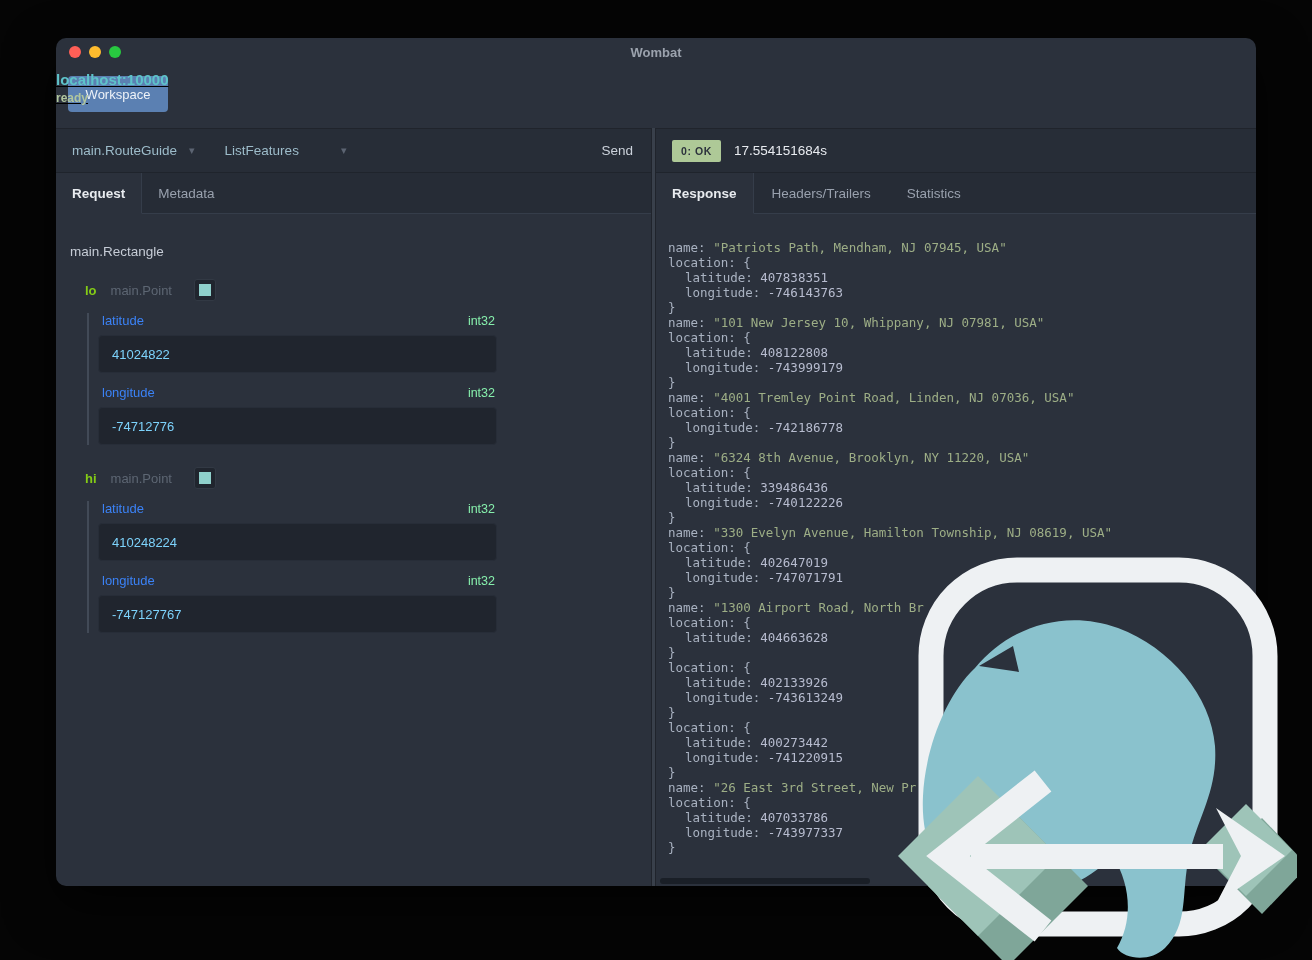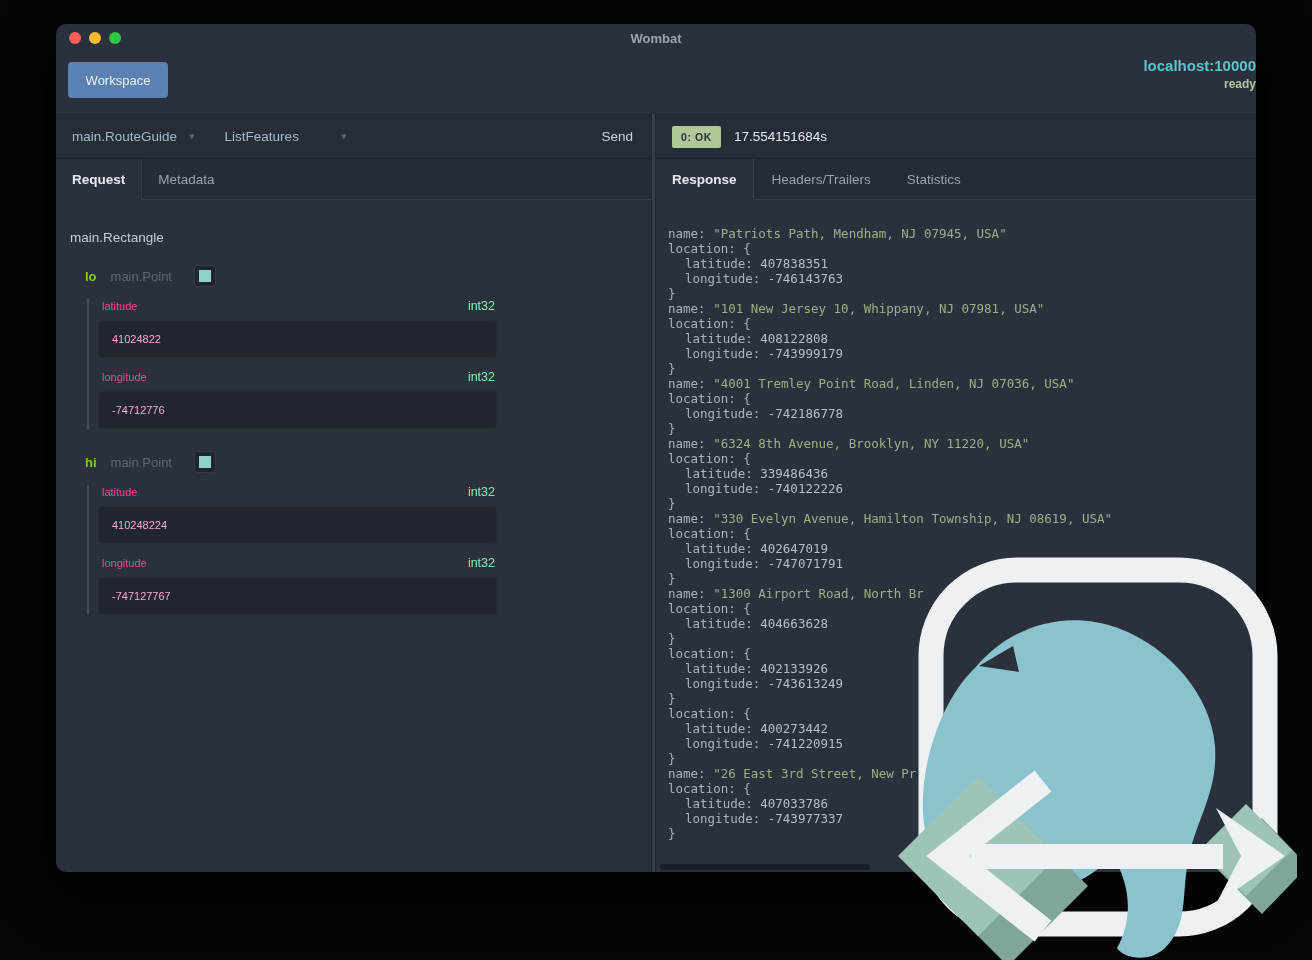--- a/index.html
+++ b/index.html
@@ -1,37 +1,37 @@
 <!DOCTYPE html>
 <html><head>
 <meta charset="utf-8">
 <style>
   * { margin: 0; padding: 0; box-sizing: border-box; }
   html, body { width: 1312px; height: 960px; background: #050505; overflow: hidden;
     font-family: "Liberation Sans", sans-serif; }
   .stage { position: relative; width: 1312px; height: 960px; }
 
   
-  .window { position: absolute; left: 56px; top: 24px; width: 1200px; height: 848px;
+  .window { position: absolute; left: 56px; top: 38px; width: 1200px; height: 848px;
     background: #2b313c; border-radius: 10px; overflow: hidden;
     box-shadow: 0 18px 50px rgba(0,0,0,.65); }
 
   .titlebar { position: relative; height: 28px; }
   .lights { position: absolute; left: 13px; top: 8px; display: flex; gap: 8px; }
   .light { width: 12px; height: 12px; border-radius: 50%; }
   .light.red { background: #ff5f57; } .light.yellow { background: #febc2e; }
   .light.green { background: #28c840; }
   .win-title { position: absolute; left: 0; right: 0; top: 7px; text-align: center;
     font-size: 13px; font-weight: 700; color: #9ba2ad; }
 
   .header { position: relative; height: 62px; }
   .workspace-btn { position: absolute; left: 12px; top: 10px; width: 100px; height: 36px;
     background: #5b80b2; border: none; border-radius: 4px; color: #eef2f8; font-size: 13px;
     font-family: inherit; cursor: pointer; }
-  .conn { position: absolute; left: 0; right: 0; top: 5px; text-align: right; }
+  .conn { position: absolute; left: 0; right: 0; top: 5px; text-align: left; text-decoration: underline; }
   .conn .host { font-size: 15px; font-weight: 700; color: #5ec3ca; }
   .conn .state { margin-top: 3px; font-size: 12px; font-weight: 700; color: #b1c69e; }
 
   .main { display: flex; height: 758px; align-items: stretch; }
   .panel { display: flex; flex-direction: column; }
   .panel.left { width: 595px; }
   .splitter { width: 5px; background: #39404b; border-left: 1px solid #20242c;
     border-right: 1px solid #20242c; }
   .panel.right { width: 600px; position: relative; }
 
@@ -67,24 +67,24 @@
   .group-name { font-size: 13px; font-weight: 700; color: #84cc16; }
   .group-type { font-size: 13px; color: #5d6673; margin-left: 14px; }
   .checkbox { width: 22px; height: 22px; background: #20252e; border: 1px solid #323944;
     border-radius: 3px; margin-left: 22px; position: relative; cursor: pointer; }
   .checkbox .inner { position: absolute; left: 4px; top: 4px; width: 12px; height: 12px;
     background: #8fd0cb; }
   .fields { margin-left: 19px; border-left: 2px solid #424a57; padding-left: 9px;
     width: 410px; }
   .f-label-row { display: flex; justify-content: space-between; align-items: baseline;
     margin: 12px 2px 7px 4px; }
-  .f-label { font-size: 11px; color: #ec4899; }
+  .f-label { font-size: 13px; color: #3b82f6; }
   .f-type { font-size: 12.5px; color: #86efac; }
   .f-input { display: block; width: 399px; height: 38px; background: #20252e;
-    border: 1px solid #272d38; border-radius: 4px; color: #f9a8d4; font-size: 11px;
+    border: 1px solid #272d38; border-radius: 4px; color: #7dd3fc; font-size: 13px;
     font-family: inherit; padding: 0 13px; }
 
   
   .response { flex: 1; padding: 26px 0 0 12px; overflow: hidden;
     font-family: "DejaVu Sans Mono", monospace; font-size: 12.5px; line-height: 15px; }
   .rline { white-space: pre; color: #a9b2c1; }
   .seg-k, .seg-p { color: #a9b2c1; }
   .seg-s { color: #9dae86; }
   .seg-n { color: #b7bccf; }
   .hscroll { position: absolute; left: 4px; bottom: 2px; width: 210px; height: 6px;

